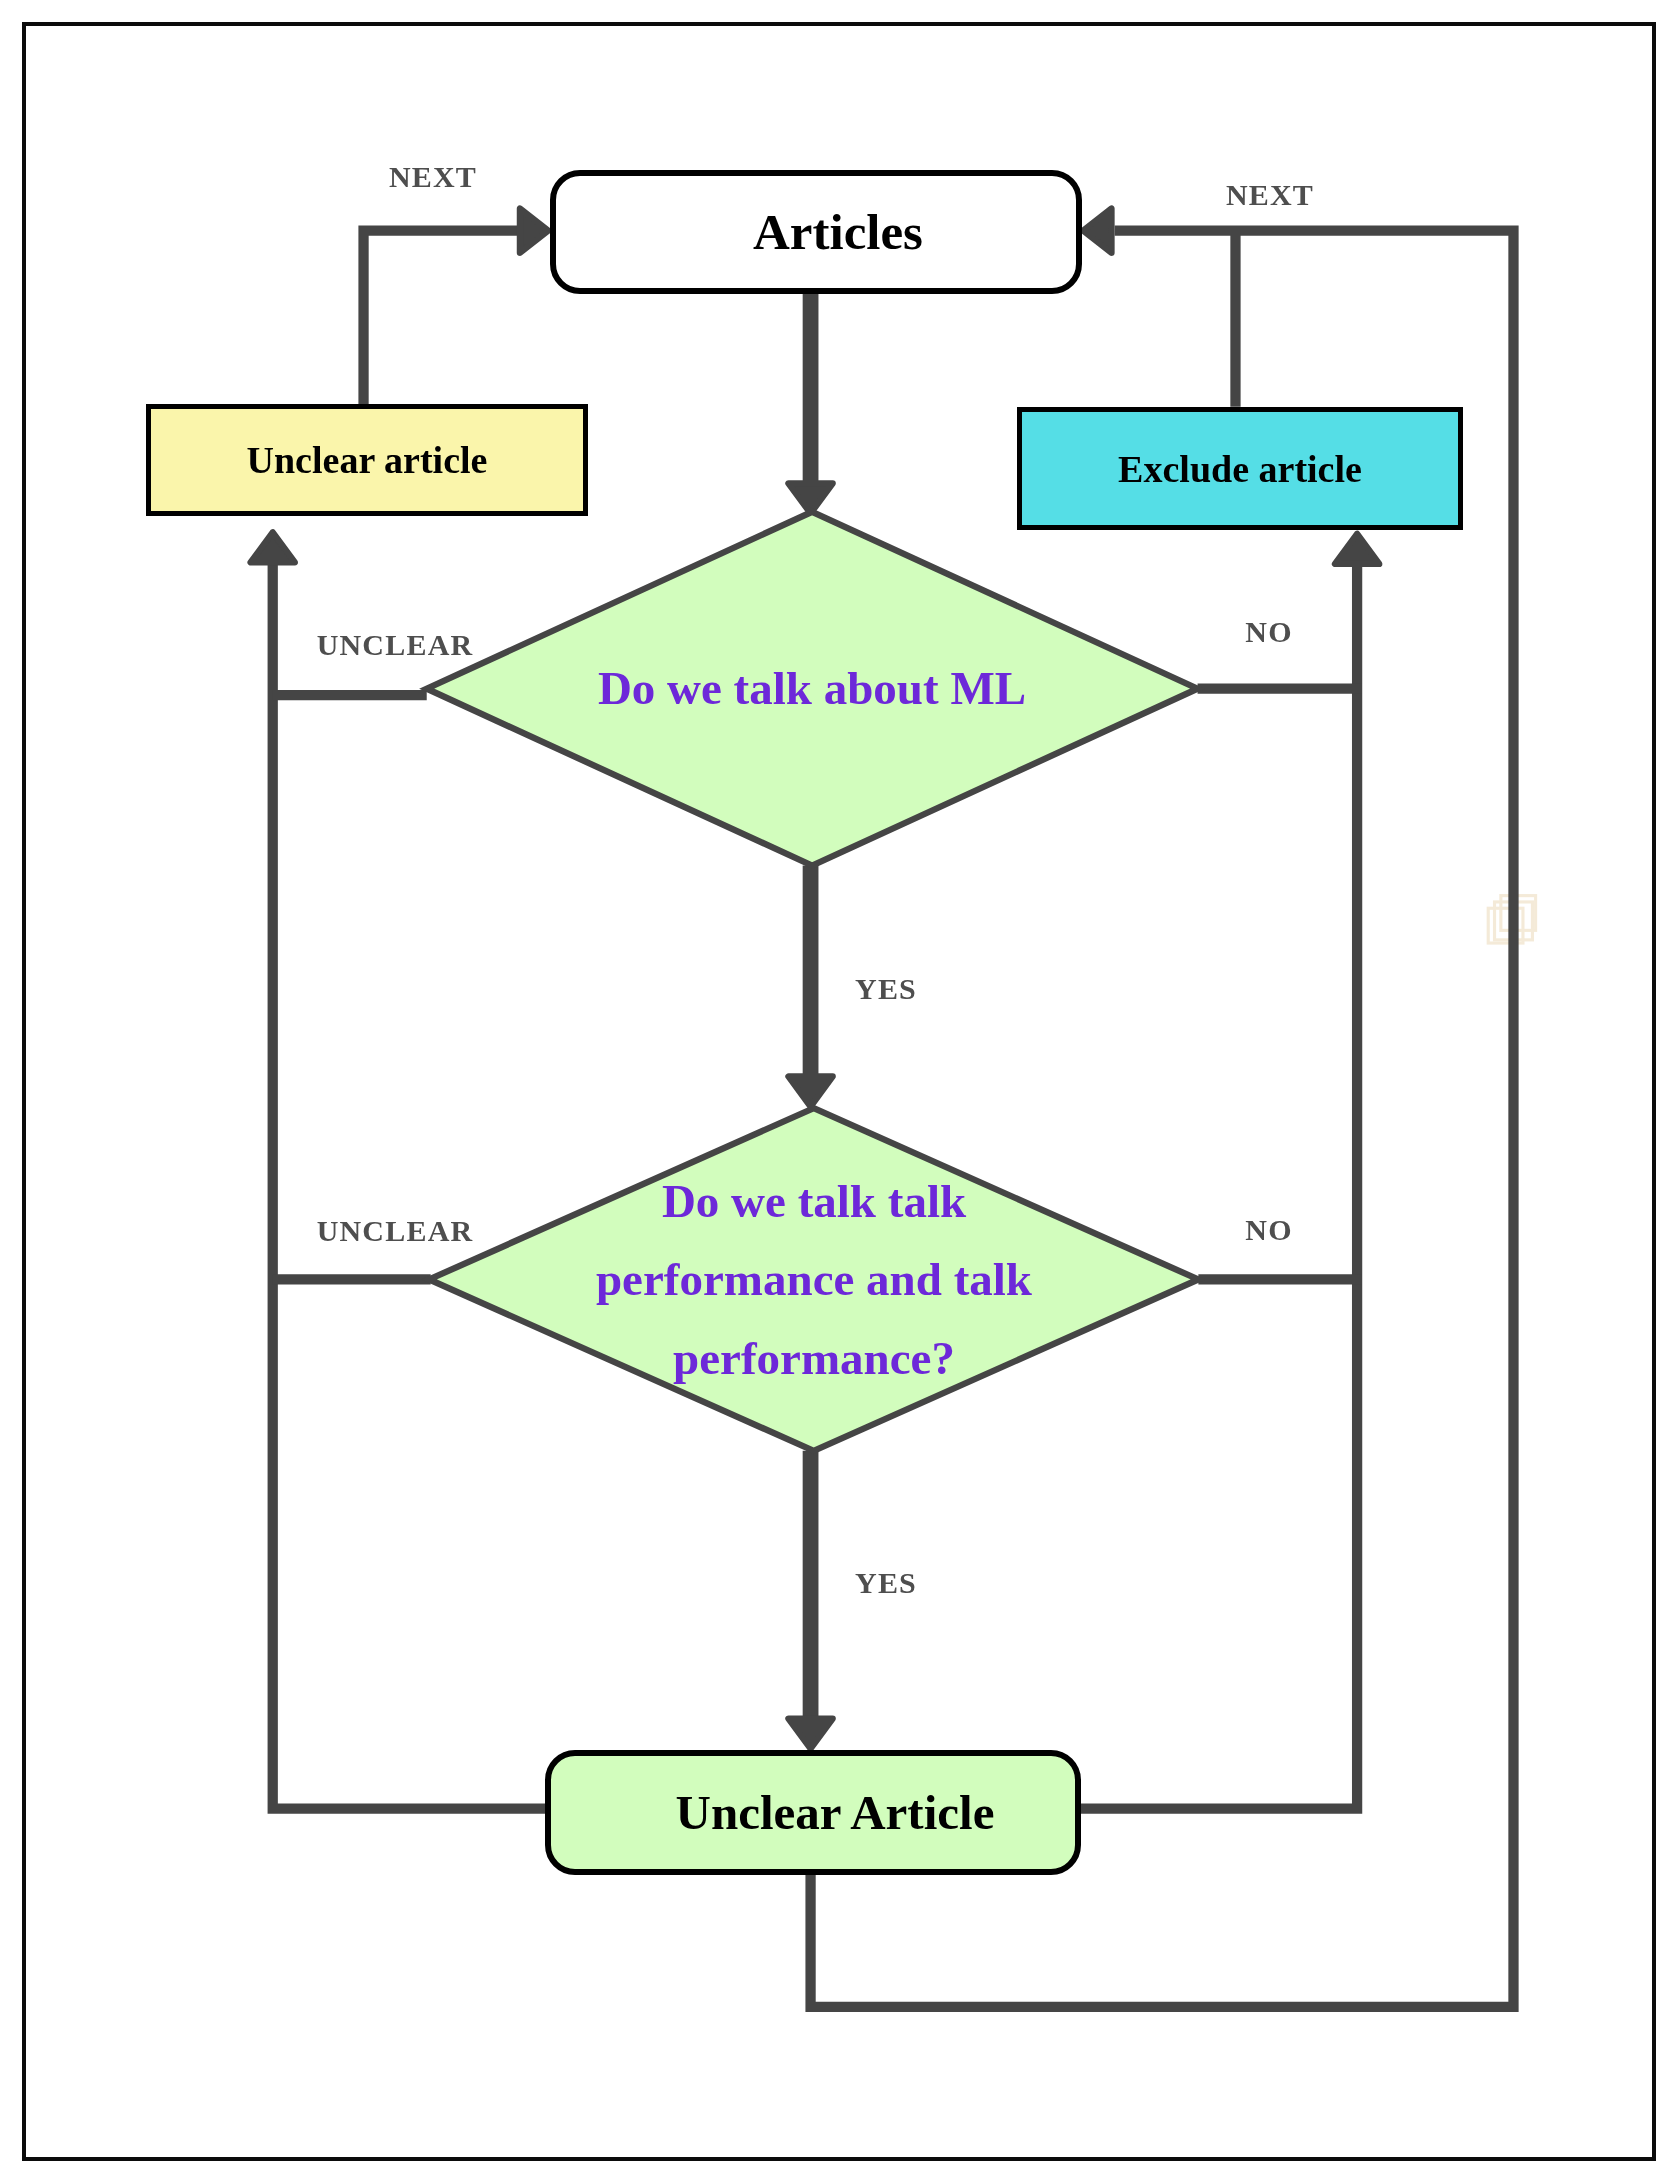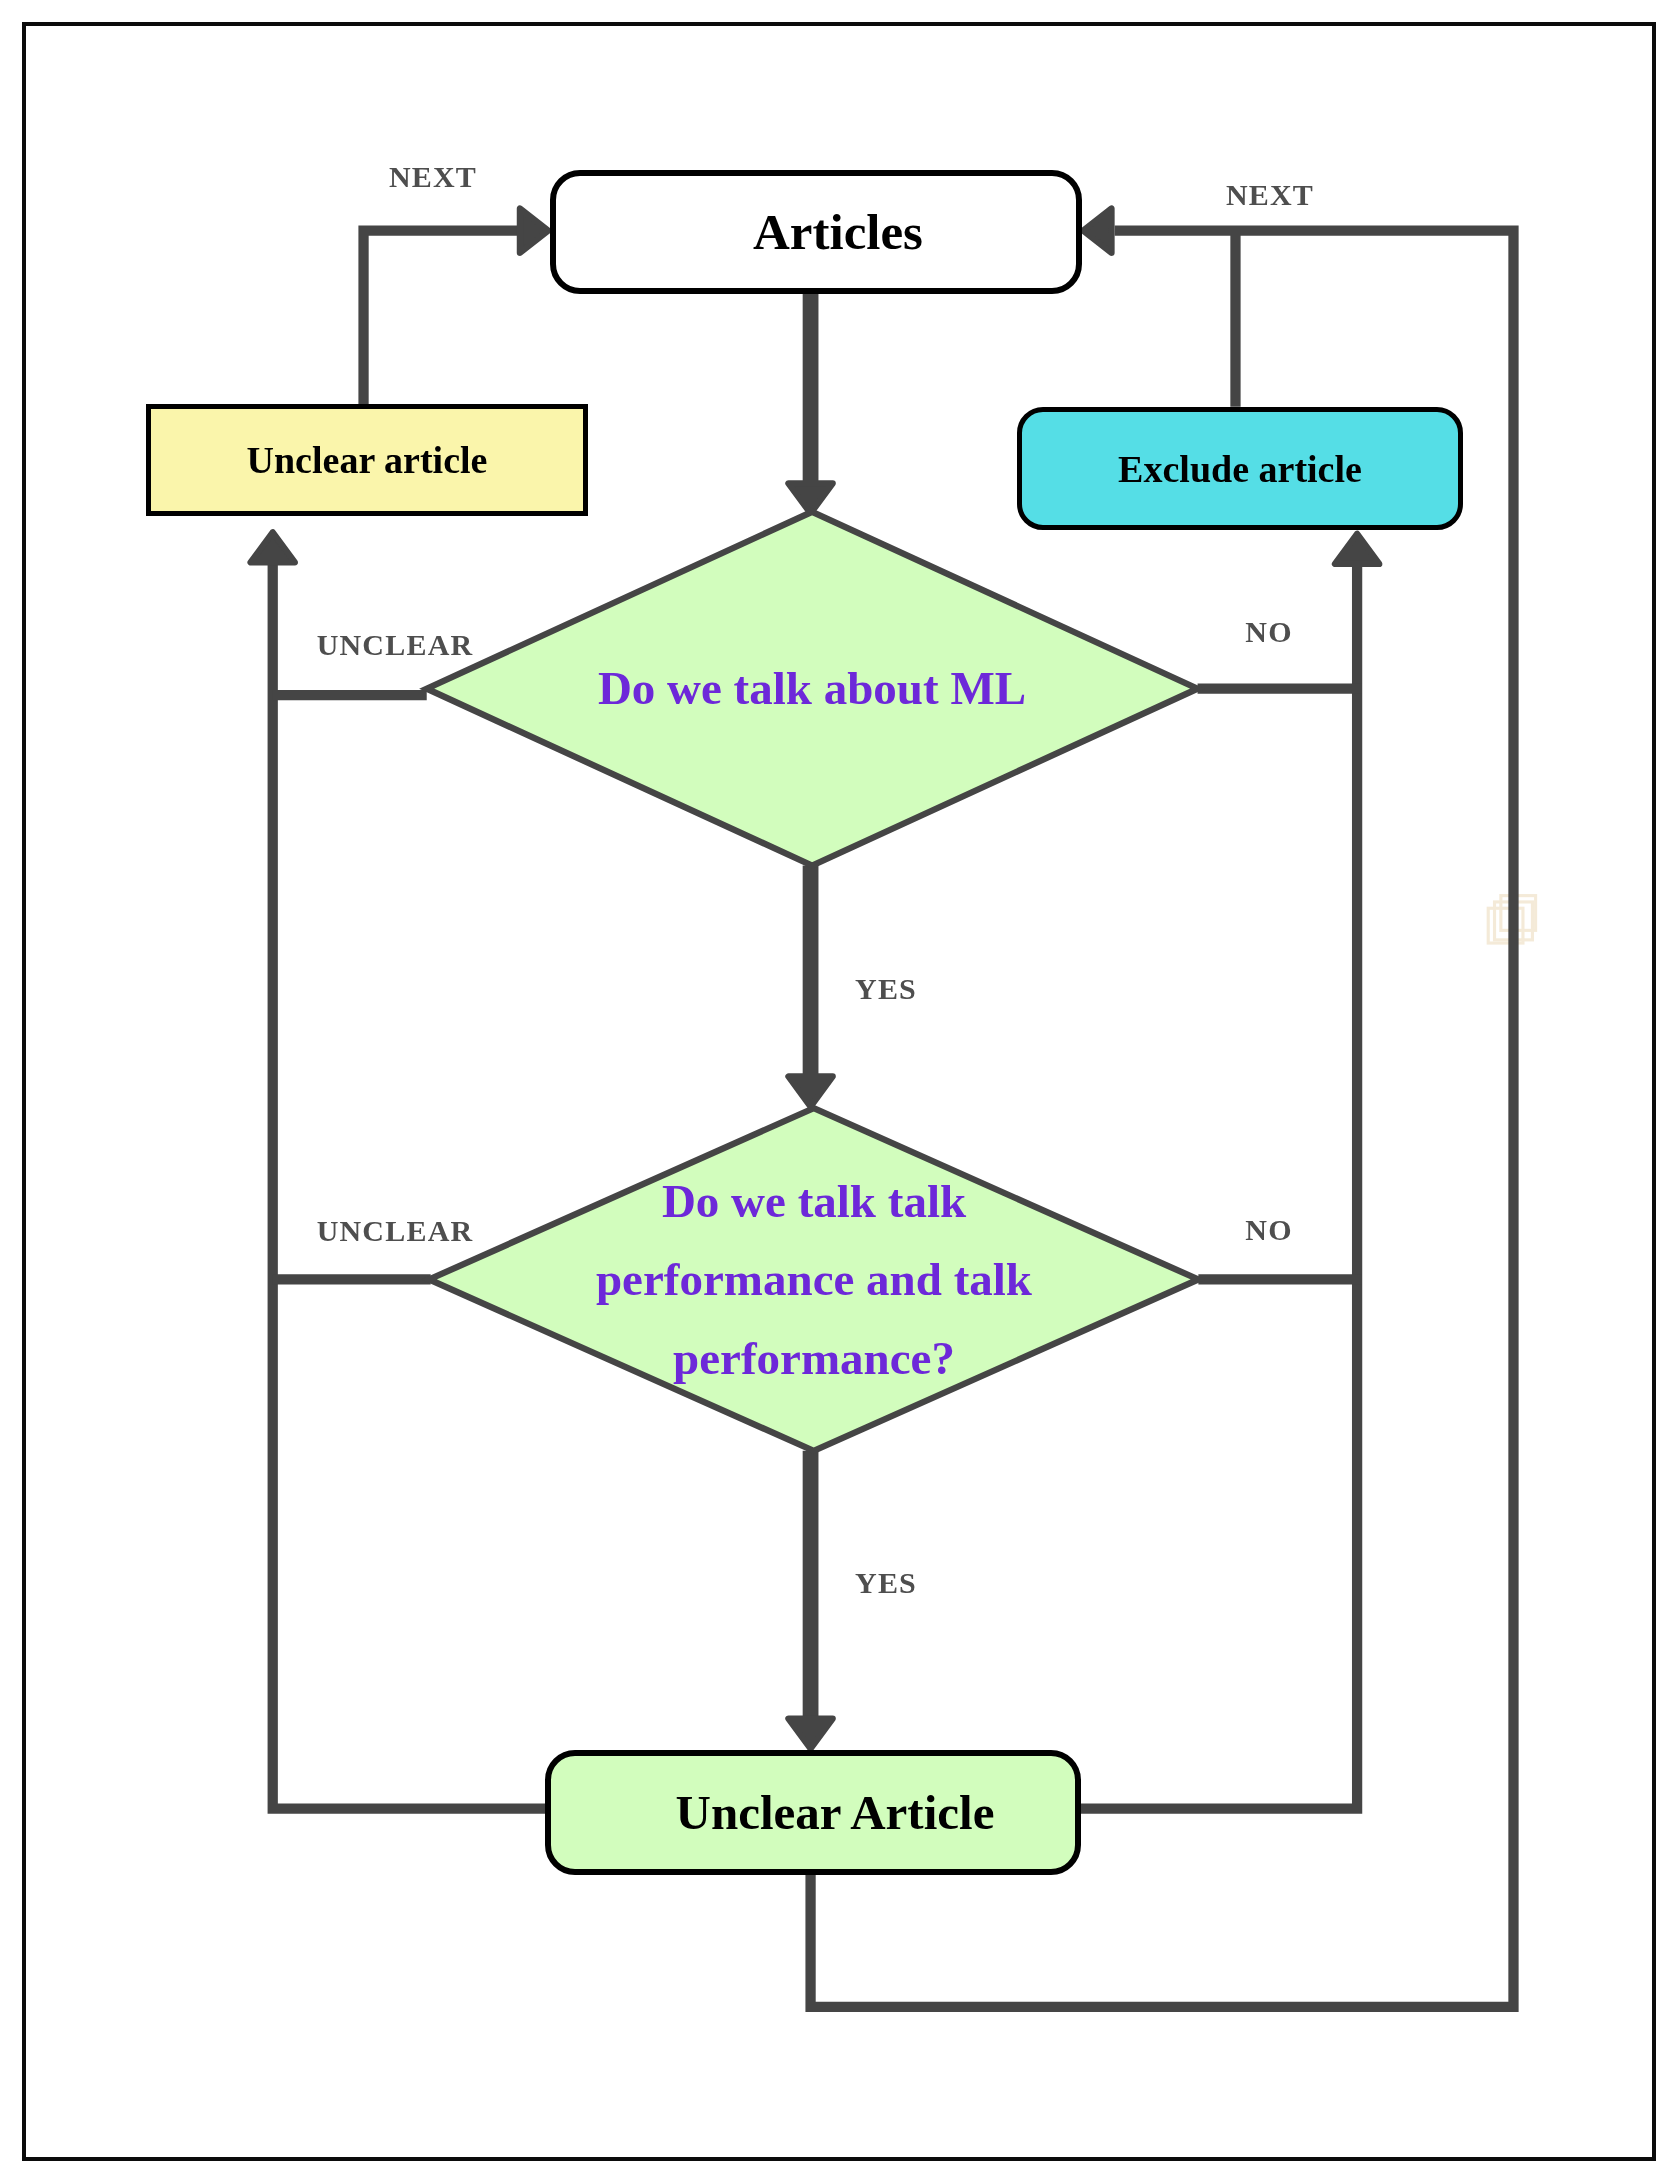--- a/index.html
+++ b/index.html
@@ -18,21 +18,21 @@
   svg.layer{position:absolute;left:0;top:0;width:1678px;height:2183px;}
 
   .node{
     position:absolute;display:flex;align-items:center;justify-content:center;
     box-sizing:border-box;text-align:center;color:#000;font-weight:bold;
   }
   .node.terminator{border:6.3px solid #000;border-radius:30px;background:#ffffff;padding-left:44px;}
   .node.process{border:5.5px solid #000;}
   .node-articles{left:550px;top:170px;width:532px;height:124px;font-size:51px;}
   .node-unclear{left:146px;top:404px;width:442px;height:112px;font-size:38px;}
-  .node-exclude{left:1017px;top:407px;width:446px;height:123px;font-size:38px;border-radius:26px;}
+  .node-exclude{left:1017px;top:407px;width:446px;height:123px;font-size:38px;}
   .node-include{left:545px;top:1750px;width:536px;height:125px;font-size:49px;}
 
   .diamond-text{
     position:absolute;display:flex;flex-direction:column;align-items:center;justify-content:center;
     text-align:center;color:#6d28d9;font-weight:bold;font-size:47px;line-height:1.66;
   }
   .diamond-text.d1{left:496px;top:578px;width:632px;height:221px;}
   .diamond-text.d2{left:498px;top:1161px;width:632px;height:237px;}
 
   .edge-label{

